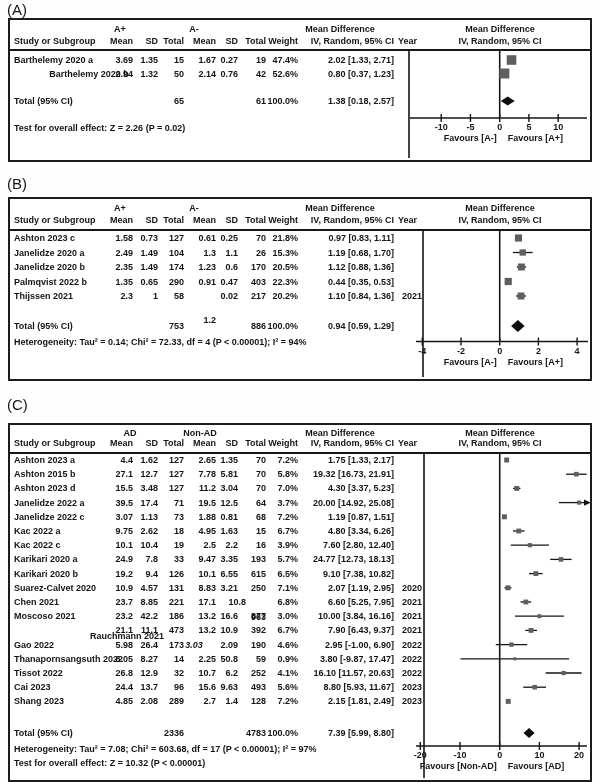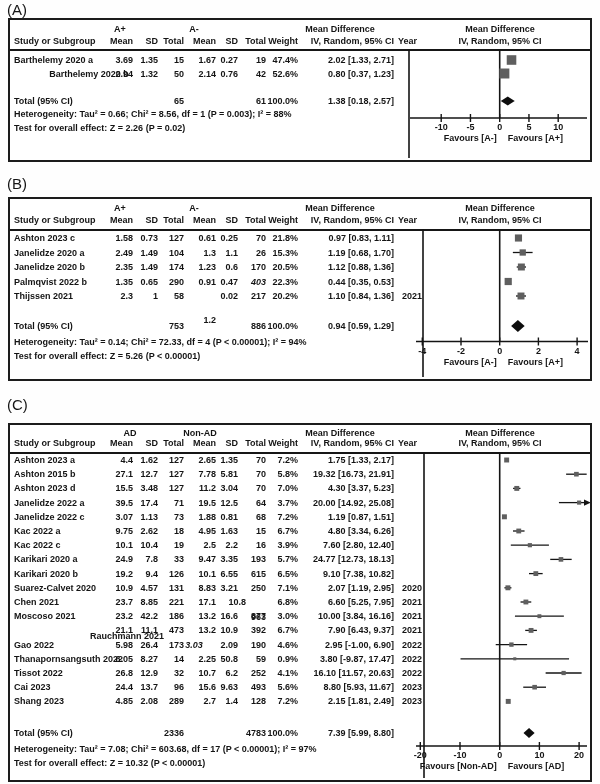--- a/index.html
+++ b/index.html
@@ -50,21 +50,20 @@
       <div class="t" style="left: 162px; width: 44px; text-align: right; top: 48.5px;">2.14</div>
       <div class="t" style="left: 184px; width: 44px; text-align: right; top: 48.5px;">0.76</div>
       <div class="t" style="left: 212px; width: 44px; text-align: right; top: 48.5px;">42</div>
       <div class="t" style="left: 244px; width: 44px; text-align: right; top: 48.5px;">52.6%</div>
       <div class="t" style="left: 274px; width: 110px; text-align: right; top: 48.5px;">0.80 [0.37, 1.23]</div>
       <div class="t" style="left: 4px; width: 120px; text-align: left; top: 76px;">Total (95% CI)</div>
       <div class="t" style="left: 130px; width: 44px; text-align: right; top: 76px;">65</div>
       <div class="t" style="left: 212px; width: 44px; text-align: right; top: 76px;">61</div>
       <div class="t" style="left: 244px; width: 44px; text-align: right; top: 76px;">100.0%</div>
       <div class="t" style="left: 274px; width: 110px; text-align: right; top: 76px;">1.38 [0.18, 2.57]</div>
-      <div class="t" style="left: 4px; width: 400px; text-align: left; top: 89px;">Heterogeneity: Tau² = 0.66; Chi² = 8.56, df = 1 (P = 0.003); I² = 88%</div>
       <div class="t" style="left: 4px; width: 400px; text-align: left; top: 103px;">Test for overall effect: Z = 2.26 (P = 0.02)</div>
       <svg width="580" height="140">
         <line x1="399" y1="29" x2="399" y2="138" stroke="#141414" stroke-width="1.6"></line>
         <line x1="489.7" y1="29" x2="489.7" y2="98" stroke="#141414" stroke-width="1.6"></line>
         <line x1="400" y1="98" x2="577" y2="98" stroke="#141414" stroke-width="1.5"></line>
         <line x1="431.2" y1="94" x2="431.2" y2="102" stroke="#141414" stroke-width="1.4"></line>
         <text x="431.2" y="110" text-anchor="middle" fill="#141414" style="font:700 9px 'Liberation Sans',sans-serif">-10</text>
         <line x1="460.45" y1="94" x2="460.45" y2="102" stroke="#141414" stroke-width="1.4"></line>
         <text x="460.45" y="110" text-anchor="middle" fill="#141414" style="font:700 9px 'Liberation Sans',sans-serif">-5</text>
         <line x1="489.7" y1="94" x2="489.7" y2="102" stroke="#141414" stroke-width="1.4"></line>
@@ -127,40 +126,39 @@
       <div class="t" style="left: 184px; width: 44px; text-align: right; top: 63px;">0.6</div>
       <div class="t" style="left: 212px; width: 44px; text-align: right; top: 63px;">170</div>
       <div class="t" style="left: 244px; width: 44px; text-align: right; top: 63px;">20.5%</div>
       <div class="t" style="left: 274px; width: 110px; text-align: right; top: 63px;">1.12 [0.88, 1.36]</div>
       <div class="t" style="left: 4px; width: 150px; text-align: left; top: 77.5px;">Palmqvist 2022 b</div>
       <div class="t" style="left: 79px; width: 44px; text-align: right; top: 77.5px;">1.35</div>
       <div class="t" style="left: 104px; width: 44px; text-align: right; top: 77.5px;">0.65</div>
       <div class="t" style="left: 130px; width: 44px; text-align: right; top: 77.5px;">290</div>
       <div class="t" style="left: 162px; width: 44px; text-align: right; top: 77.5px;">0.91</div>
       <div class="t" style="left: 184px; width: 44px; text-align: right; top: 77.5px;">0.47</div>
-      <div class="t" style="left: 212px; width: 44px; text-align: right; top: 77.5px; font-style: italic;">403</div>
+      <div class="t" style="left: 212px; width: 44px; text-align: right; top: 77.5px;">403</div>
       <div class="t" style="left: 244px; width: 44px; text-align: right; top: 77.5px;">22.3%</div>
       <div class="t" style="left: 274px; width: 110px; text-align: right; top: 77.5px;">0.44 [0.35, 0.53]</div>
       <div class="t" style="left: 4px; width: 150px; text-align: left; top: 92px;">Thijssen 2021</div>
       <div class="t" style="left: 79px; width: 44px; text-align: right; top: 92px;">2.3</div>
       <div class="t" style="left: 104px; width: 44px; text-align: right; top: 92px;">1</div>
       <div class="t" style="left: 130px; width: 44px; text-align: right; top: 92px;">58</div>
       <div class="t" style="left: 162px; width: 44px; text-align: right; top: 92px; margin-top: 24px;">1.2</div>
       <div class="t" style="left: 184px; width: 44px; text-align: right; top: 92px;">0.02</div>
       <div class="t" style="left: 212px; width: 44px; text-align: right; top: 92px;">217</div>
       <div class="t" style="left: 244px; width: 44px; text-align: right; top: 92px;">20.2%</div>
       <div class="t" style="left: 274px; width: 110px; text-align: right; top: 92px;">1.10 [0.84, 1.36]</div>
       <div class="t" style="left: 384px; width: 28px; text-align: right; top: 92px;">2021</div>
       <div class="t" style="left: 4px; width: 120px; text-align: left; top: 122px;">Total (95% CI)</div>
       <div class="t" style="left: 130px; width: 44px; text-align: right; top: 122px;">753</div>
       <div class="t" style="left: 212px; width: 44px; text-align: right; top: 122px;">886</div>
       <div class="t" style="left: 244px; width: 44px; text-align: right; top: 122px;">100.0%</div>
       <div class="t" style="left: 274px; width: 110px; text-align: right; top: 122px;">0.94 [0.59, 1.29]</div>
       <div class="t" style="left: 4px; width: 400px; text-align: left; top: 138px;">Heterogeneity: Tau² = 0.14; Chi² = 72.33, df = 4 (P &lt; 0.00001); I² = 94%</div>
-      <div class="t" style="left: 4px; width: 400px; text-align: left; top: 152px;">Test for overall effect: Z = 5.26 (P &lt; 0.00001)</div>
       <svg width="580" height="180">
         <line x1="413" y1="30" x2="413" y2="178" stroke="#141414" stroke-width="1.6"></line>
         <line x1="489.7" y1="30" x2="489.7" y2="142.5" stroke="#141414" stroke-width="1.6"></line>
         <line x1="406" y1="142.5" x2="578" y2="142.5" stroke="#141414" stroke-width="1.5"></line>
         <line x1="412.29999999999995" y1="138.5" x2="412.29999999999995" y2="146.5" stroke="#141414" stroke-width="1.4"></line>
         <text x="412.29999999999995" y="154.5" text-anchor="middle" fill="#141414" style="font:700 9px 'Liberation Sans',sans-serif">-4</text>
         <line x1="451" y1="138.5" x2="451" y2="146.5" stroke="#141414" stroke-width="1.4"></line>
         <text x="451" y="154.5" text-anchor="middle" fill="#141414" style="font:700 9px 'Liberation Sans',sans-serif">-2</text>
         <line x1="489.7" y1="138.5" x2="489.7" y2="146.5" stroke="#141414" stroke-width="1.4"></line>
         <text x="489.7" y="154.5" text-anchor="middle" fill="#141414" style="font:700 9px 'Liberation Sans',sans-serif">0</text>

